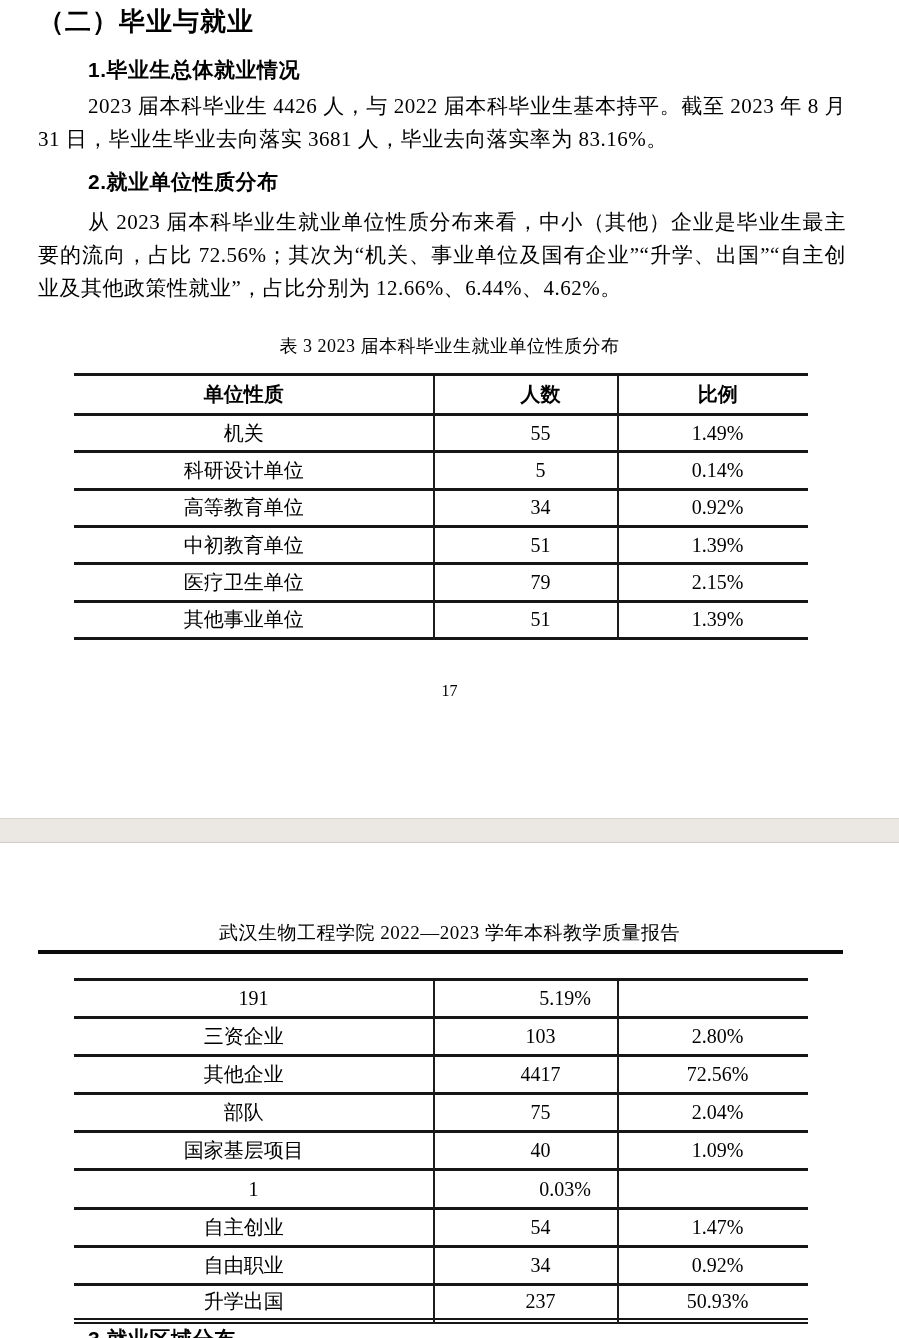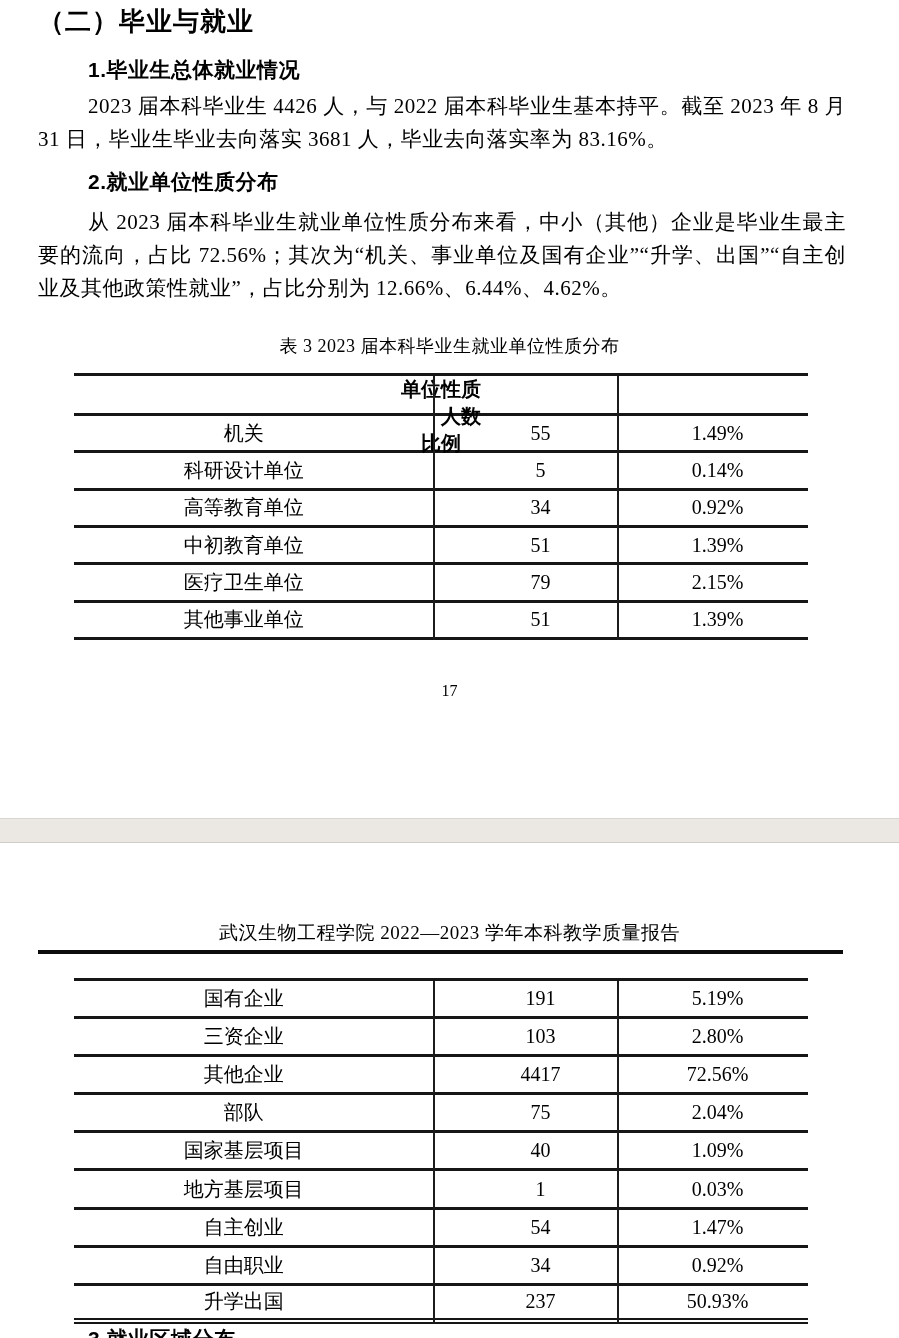--- a/index.html
+++ b/index.html
@@ -26,21 +26,21 @@
   .para1 { top:90px; }
   .para2 { top:206px; }
   .caption { left:0; right:0; top:334px; text-align:center; font-size:18px; letter-spacing:0.5px; }
   .doc-table { left:74px; width:734px; border-top:3px solid #161616; }
   .t1 { top:373px; }
   .t2 { top:978px; }
   .trow {
     display:flex; align-items:center; box-sizing:border-box;
     border-bottom:3px solid #161616; height:37.33px; font-size:20px;
   }
-  .t1 .thead-row { height:40px; font-weight:bold;flex-direction:column; }
+  .t1 .thead-row { height:40px; font-weight:bold; }
   .t2 .trow { height:38.1px; }
   .t2 .trow:last-child { border-bottom:6px double #161616; }
   .tcell { text-align:center; }
   .tcell:nth-child(1) { width:359px; }
   .tcell:nth-child(2) { width:184px;padding-left:40px; }
   .tcell:nth-child(3) { width:191px; }
   .vline { position:absolute; top:0; bottom:0; width:2px; background:#1c1c1c; }
   .vline.v1 { left:359px; }
   .vline.v2 { left:543px; }
   .page-number { left:0; right:0; top:682px; text-align:center; font-size:16px; }
@@ -115,21 +115,20 @@
   <div class="abs page-number">17</div>
 
   <div class="abs page-gap" style="background: rgb(235, 231, 226);"></div>
 
   <div class="abs running-header">武汉生物工程学院 2022—2023 学年本科教学质量报告</div>
   <div class="abs header-rule"></div>
 
   <div class="abs doc-table t2">
     <div>
         <div class="trow">
-          <div class="tcell">国有企业</div>
           <div class="tcell">191</div>
           <div class="tcell">5.19%</div>
         </div>
         <div class="trow">
           <div class="tcell">三资企业</div>
           <div class="tcell">103</div>
           <div class="tcell">2.80%</div>
         </div>
         <div class="trow">
           <div class="tcell">其他企业</div>
@@ -140,21 +139,20 @@
           <div class="tcell">部队</div>
           <div class="tcell">75</div>
           <div class="tcell">2.04%</div>
         </div>
         <div class="trow">
           <div class="tcell">国家基层项目</div>
           <div class="tcell">40</div>
           <div class="tcell">1.09%</div>
         </div>
         <div class="trow">
-          <div class="tcell">地方基层项目</div>
           <div class="tcell">1</div>
           <div class="tcell">0.03%</div>
         </div>
         <div class="trow">
           <div class="tcell">自主创业</div>
           <div class="tcell">54</div>
           <div class="tcell">1.47%</div>
         </div>
         <div class="trow">
           <div class="tcell">自由职业</div>

